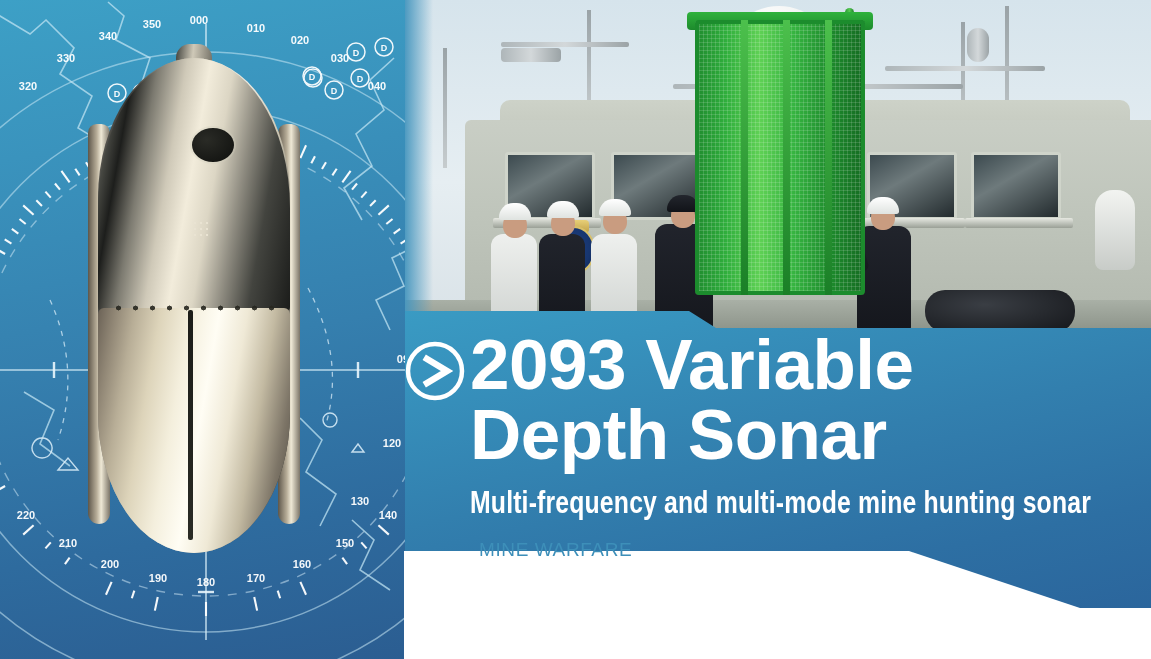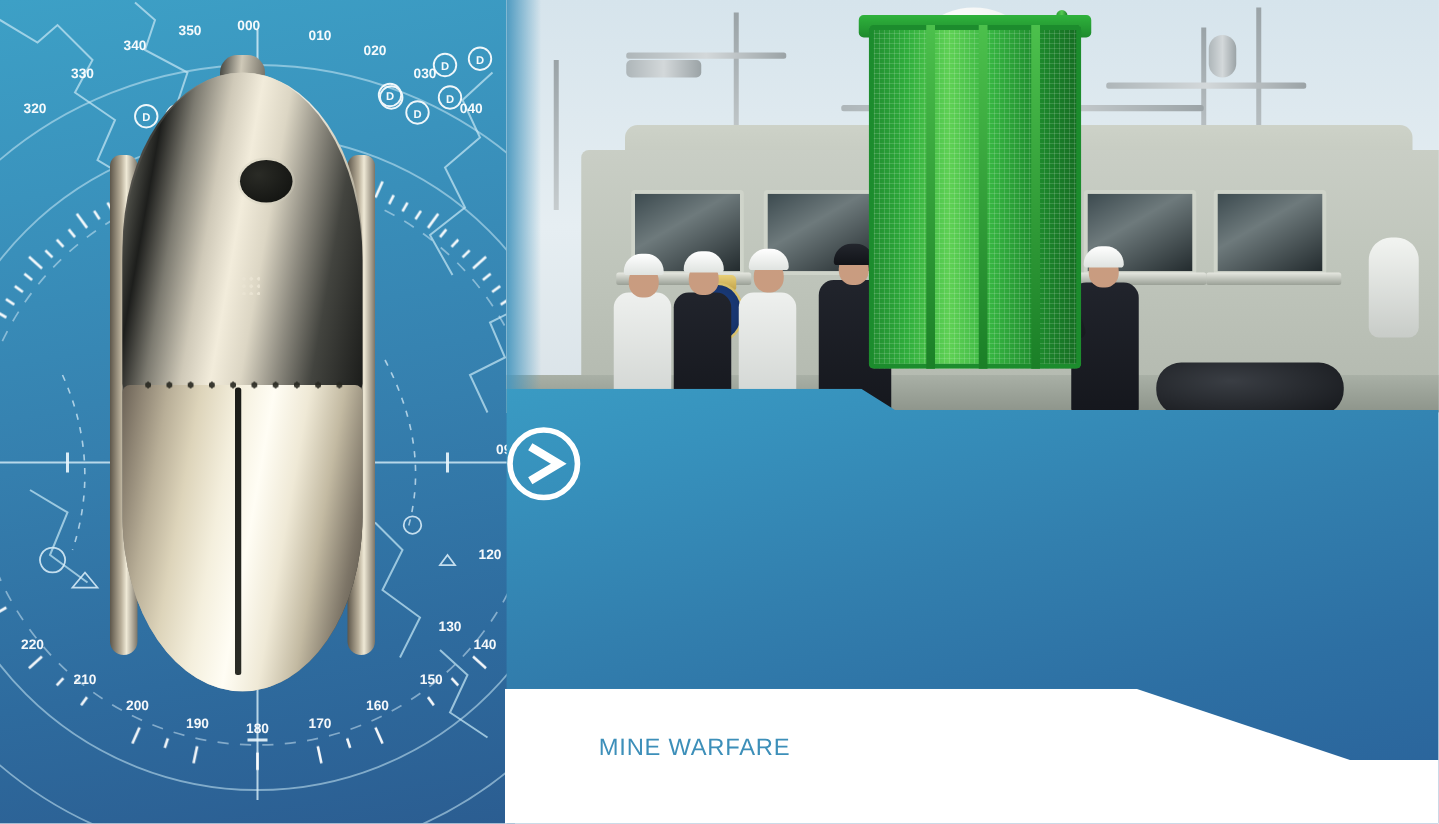--- a/index.html
+++ b/index.html
@@ -273,21 +273,21 @@
   .footer-panel {
     position: absolute;
     left: 404px; top: 551px;
     width: 747px; height: 108px;
     background: #ffffff;
     -webkit-clip-path: polygon(0 0, 505px 0, 676px 57px, 747px 57px, 747px 108px, 0 108px);
     clip-path: polygon(0 0, 505px 0, 676px 57px, 747px 57px, 747px 108px, 0 108px);
   }
   .footer-label {
     position: absolute;
-    left: 479px; top: 588px;
+    left: 479px; top: 539px;
     color: #3d8fb9;
     font-size: 19px;
     letter-spacing: 0.6px;
     white-space: nowrap;
   }
 </style>
 </head>
 <body>
 
 <div class="page">
@@ -579,17 +579,22 @@
     <div class="photo-fade-left"></div>
   </div>
 
   <div class="banner"></div>
 
   <svg class="banner-chevron-mark" viewBox="0 0 62 62">
     <circle cx="31" cy="31" r="27" fill="none" stroke="#ffffff" stroke-width="4.5"></circle>
     <path d="M23 19 L43 31 L23 43" fill="none" stroke="#ffffff" stroke-width="6.5" stroke-linecap="square" stroke-linejoin="miter"></path>
   </svg>
 
+  <div class="banner-text">
+    <div class="title-line">2093 Variable</div>
+    <div class="title-line">Depth Sonar</div>
+    <div class="subtitle">Multi-frequency and multi-mode mine hunting sonar</div>
+  </div>
 
   <div class="footer-panel"></div>
   <div class="footer-label">MINE WARFARE</div>
 
 </div>
 
 </body></html>

